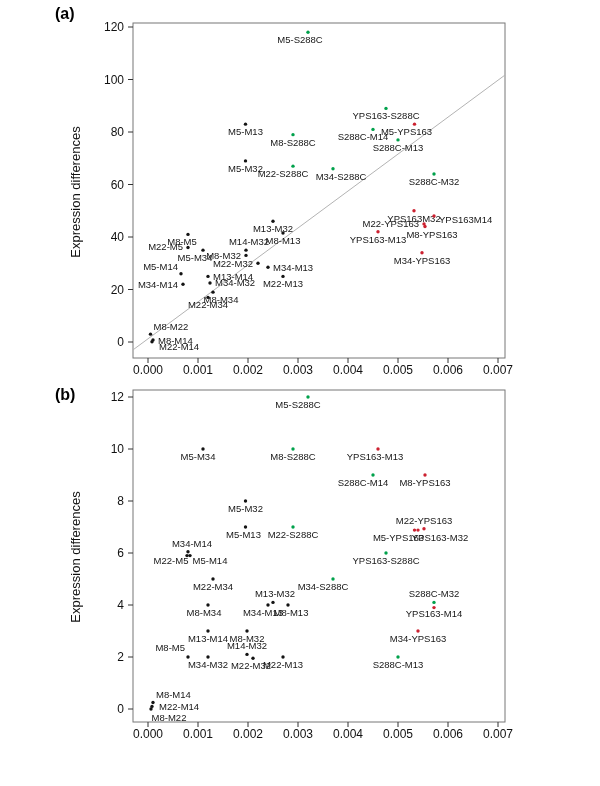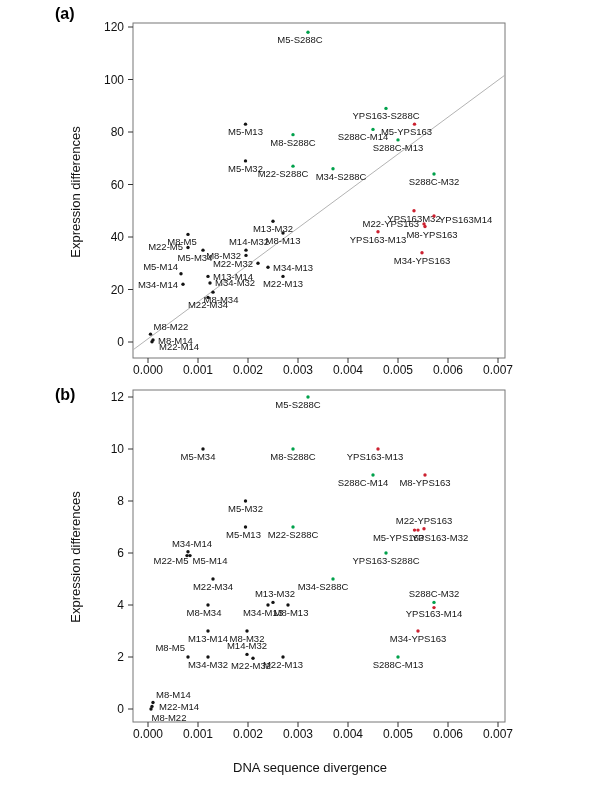--- a/index.html
+++ b/index.html
@@ -230,14 +230,13 @@
     </svg>
 
   <div class="letter" style="left:55px;top:5px">(a)</div>
 
   <div class="letter" style="left:55px;top:386px">(b)</div>
 
   <div class="ytitle" style="left:75px;top:192px">Expression differences</div>
 
   <div class="ytitle" style="left:75px;top:557px">Expression differences</div>
 
-  <div class="xtitle" style="left:310px;top:767px">DNA sequence divergence</div>
 </div>
 
 </body></html>

